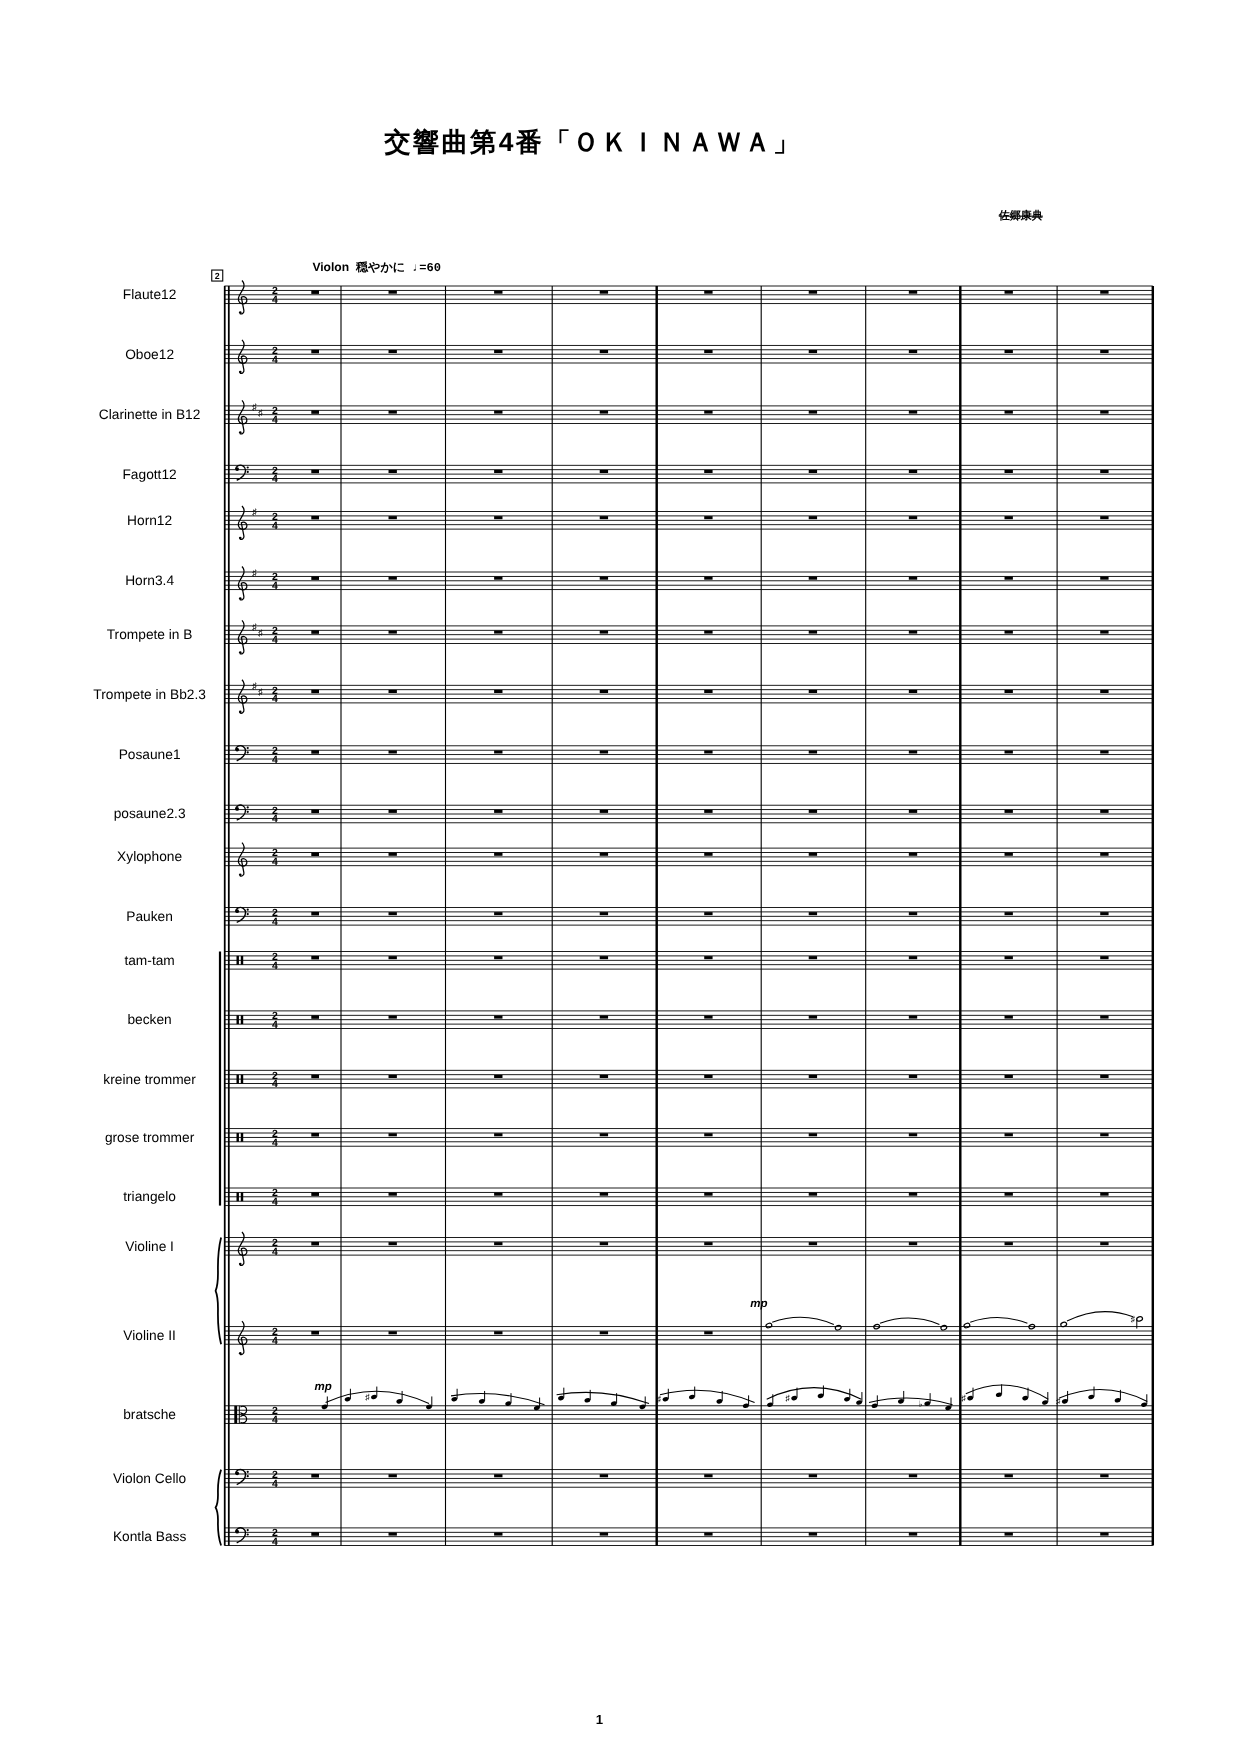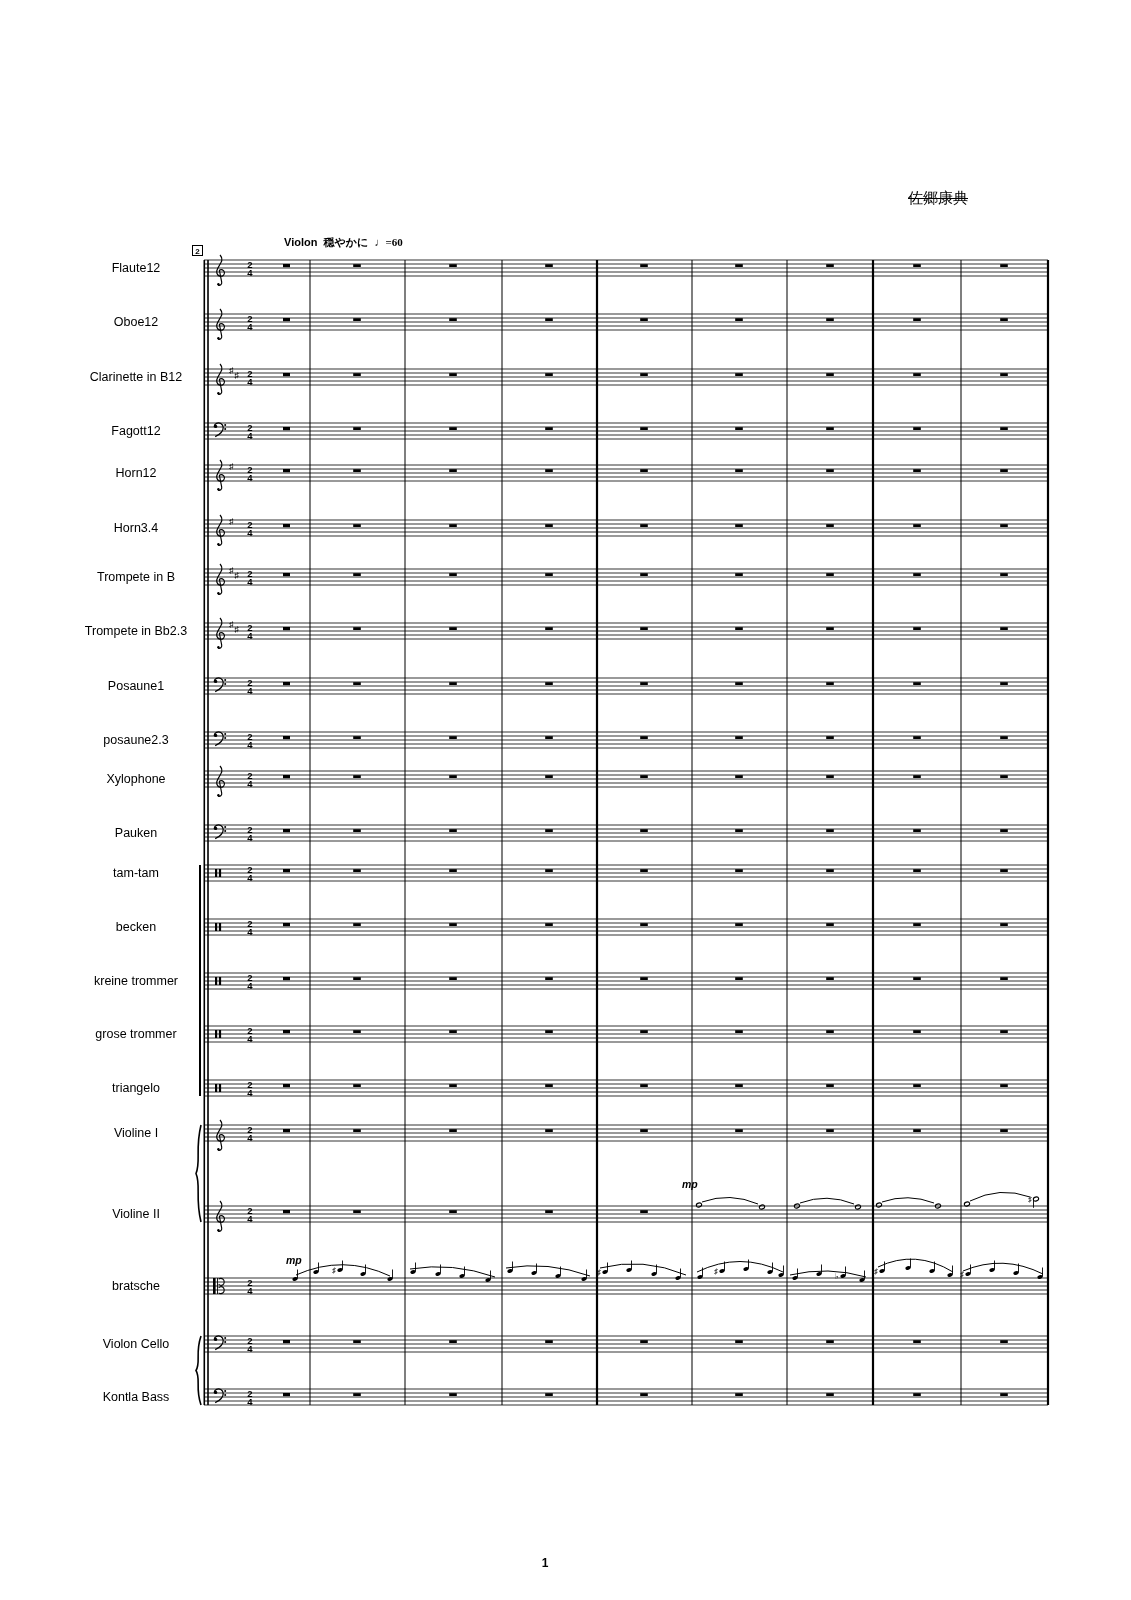--- a/index.html
+++ b/index.html
@@ -6,45 +6,46 @@
   .page{
     position:relative;width:1131px;height:1600px;background:#ffffff;
     font-family:"Liberation Sans","DejaVu Sans",sans-serif;color:#000;
     overflow:hidden;margin:0 auto;
   }
   .title{
     position:absolute;top:113px;left:0;width:1078px;text-align:center;
     font-size:24px;font-weight:bold;letter-spacing:2px;
   }
   .composer{
-    position:absolute;top:189px;left:908px;font-size:15px;
-    text-decoration:line-through;letter-spacing:0px;font-weight:normal;
+    position:absolute;top:189px;left:908px;font-size:10px;
+    text-decoration:line-through;letter-spacing:0px;font-weight:bold;
   }
   .tempo{
     position:absolute;top:235px;left:284px;font-size:11px;font-weight:bold;
     white-space:nowrap;
   }
-  .tempo .bpm{font-family:Liberation Serif, serif;}
+  .tempo .bpm{font-family:Liberation Mono, monospace;}
   .rehearsal{
     position:absolute;top:245px;left:192px;width:11px;height:11px;
     border:1px solid #000;font-size:8px;font-weight:bold;line-height:11px;
     text-align:center;box-sizing:border-box;
   }
   .pageno{
     position:absolute;top:1556px;left:0;width:1090px;text-align:center;
     font-size:12px;font-weight:bold;
   }
   svg.score{position:absolute;top:228px;left:0;}
   svg text{font-family:"Liberation Sans","DejaVu Sans",sans-serif;}
 </style>
 </head>
 <body>
 
 <div class="page">
 
+  <div class="title">交響曲第4番「ＯＫＩＮＡＷＡ」</div>
 
   <div class="composer">佐郷康典</div>
 
   <div class="rehearsal">2</div>
 
   <div class="tempo">
     <span>Violon</span>&nbsp;
     <span>穏やかに</span>&nbsp;
     <span class="bpm">♩=60</span>
   </div>

